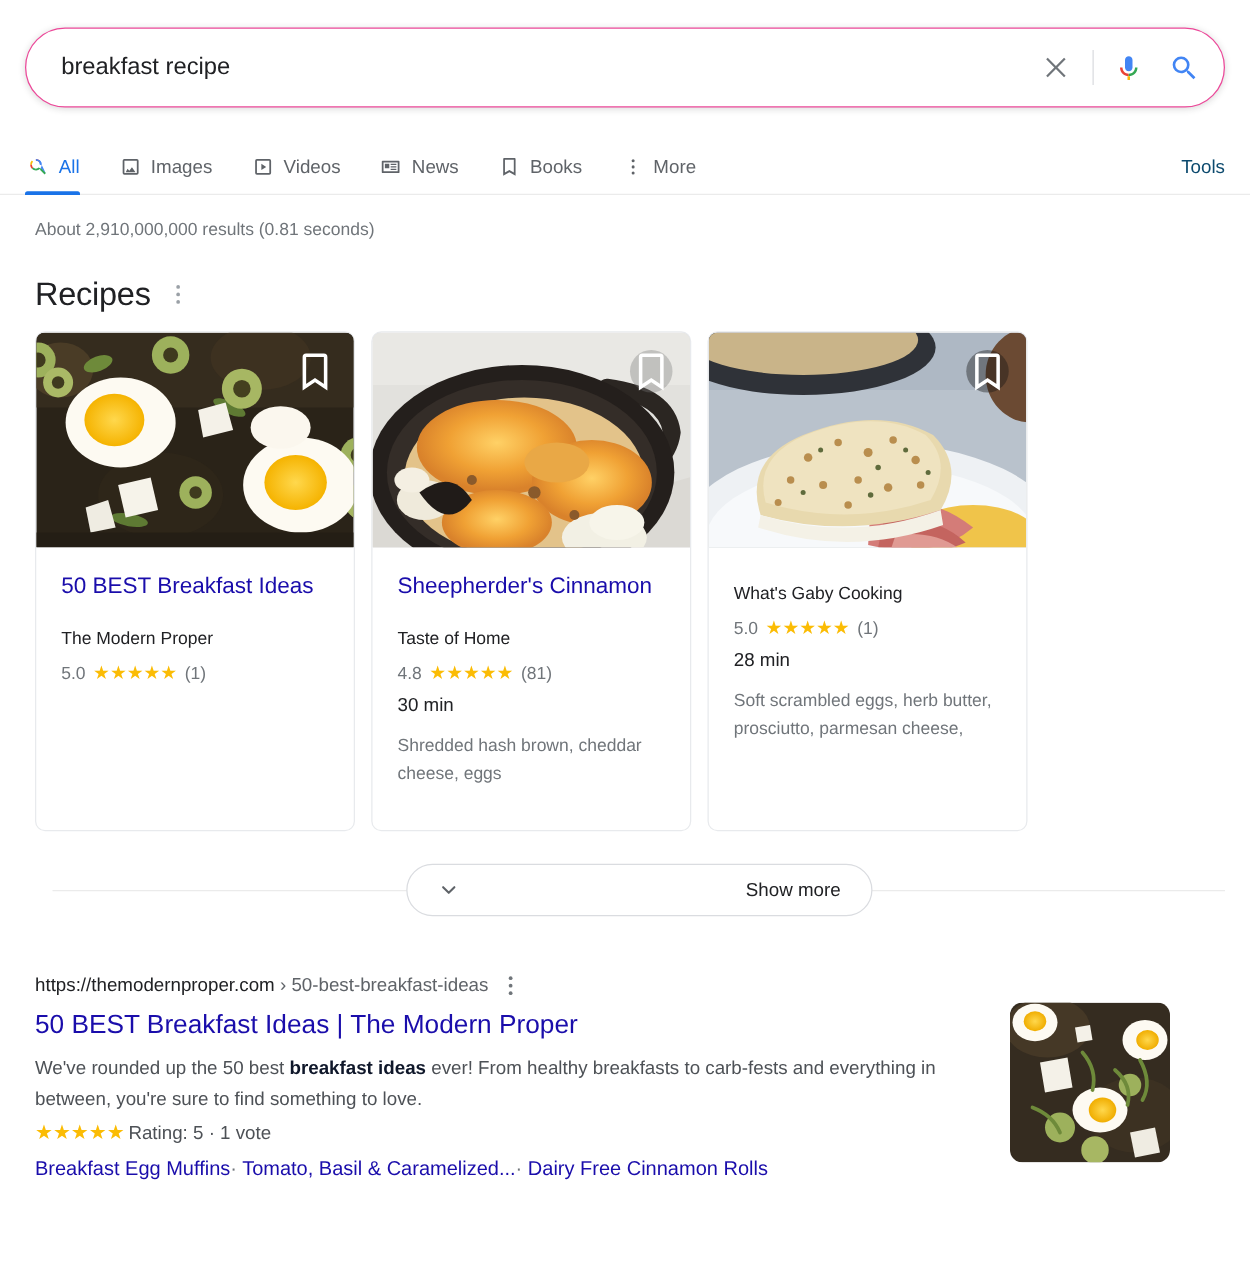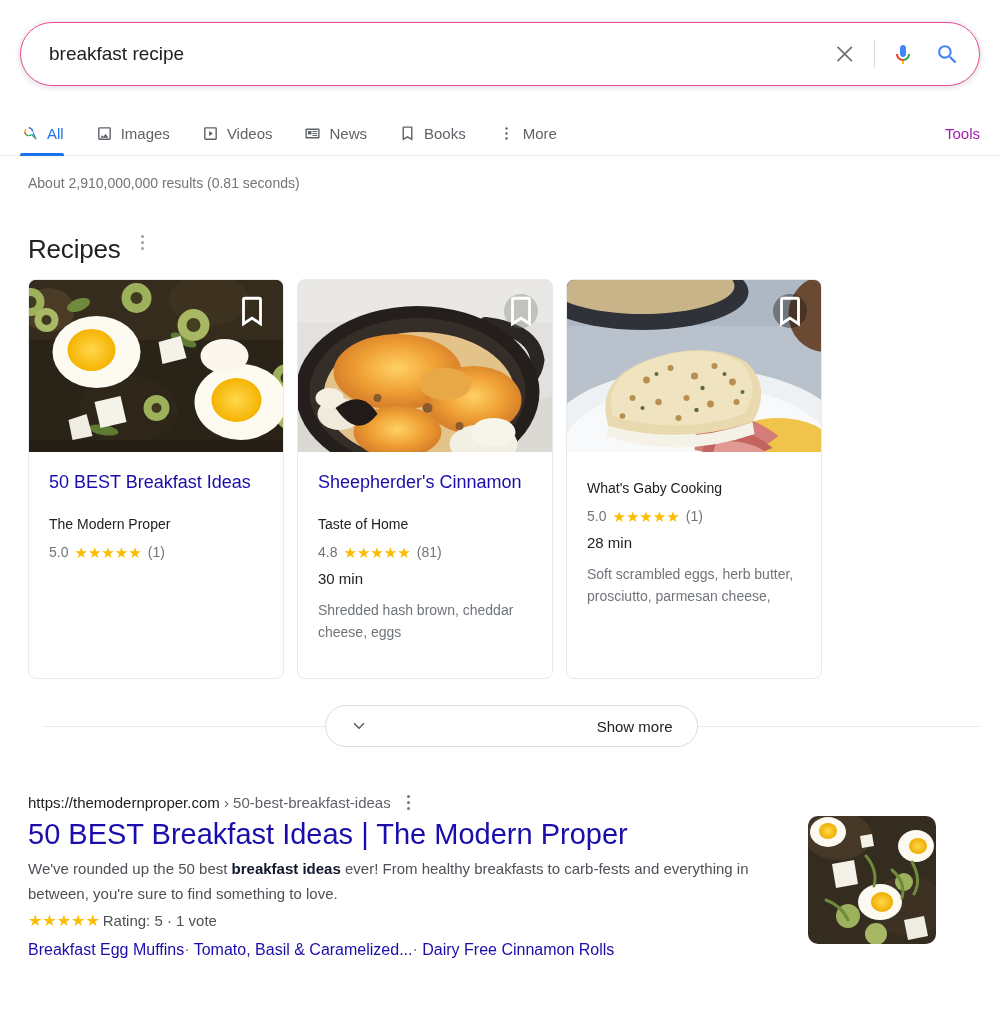--- a/index.html
+++ b/index.html
@@ -75,21 +75,21 @@
   .tab.active::after {
     content: "";
     position: absolute;
     left: 0; right: 14px; bottom: -1px;
     height: 3px; background: #1a73e8;
     border-radius: 2px 2px 0 0;
   }
   .tab .tico { display:inline-flex; align-items:center; }
   .tools-btn {
     margin-left: auto;
-    font-size: 15px; color: #a21caf;
+    font-size: 15px; color: #0c4a6e;
     padding-bottom: 13px; cursor: pointer;
     align-self: flex-end;
   }
 
   
   .result-stats {
     padding: 18px 20px 0 28px;
     font-size: 14px;
     color: #70757a;
     line-height: 1.3;
@@ -99,21 +99,20 @@
   .recipes-block { padding: 0 20px 0 28px; }
   .recipes-head {
     display: flex; align-items: center; gap: 14px;
     margin-top: 28px; margin-bottom: 14px;
   }
   .recipes-title {
     font-size: 26px;
     color: #202124;
     font-weight: 400;
     letter-spacing: -0.2px;
-    margin-top: 14px;
   }
   .kebab { display:flex; flex-direction:column; gap:3px; cursor:pointer; padding: 4px 6px; }
   .kebab i { width:3px; height:3px; background:#9aa0a6; border-radius:50%; display:block; }
 
   .cards { display: flex; gap: 13px; }
   .card {
     width: 256px;
     border: 1px solid #e8eaed;
     border-radius: 8px;
     overflow: hidden;
@@ -207,21 +206,21 @@
     align-items: center;
   }
   .org-main { flex: 1 1 auto; max-width: 760px; }
   .org-urlrow { display:flex; align-items:center; gap: 12px; }
   .org-url { font-size: 15px; line-height: 20px; color: #202124; }
   .org-url .path { color: #5f6368; }
   .org-kebab { display:flex; flex-direction:column; gap:3px; cursor:pointer; padding:4px 4px; }
   .org-kebab i { width:3px; height:3px; background:#70757a; border-radius:50%; display:block; }
   .org-title {
     color: #1a0dab;
-    font-size: 29px;
+    font-size: 21px;
     line-height: 30px;
     font-weight: 400;
     margin-top: 5px;
     cursor: pointer;
   }
   .org-snippet {
     margin-top: 7px;
     font-size: 15px;
     line-height: 25px;
     color: #4d5156;

